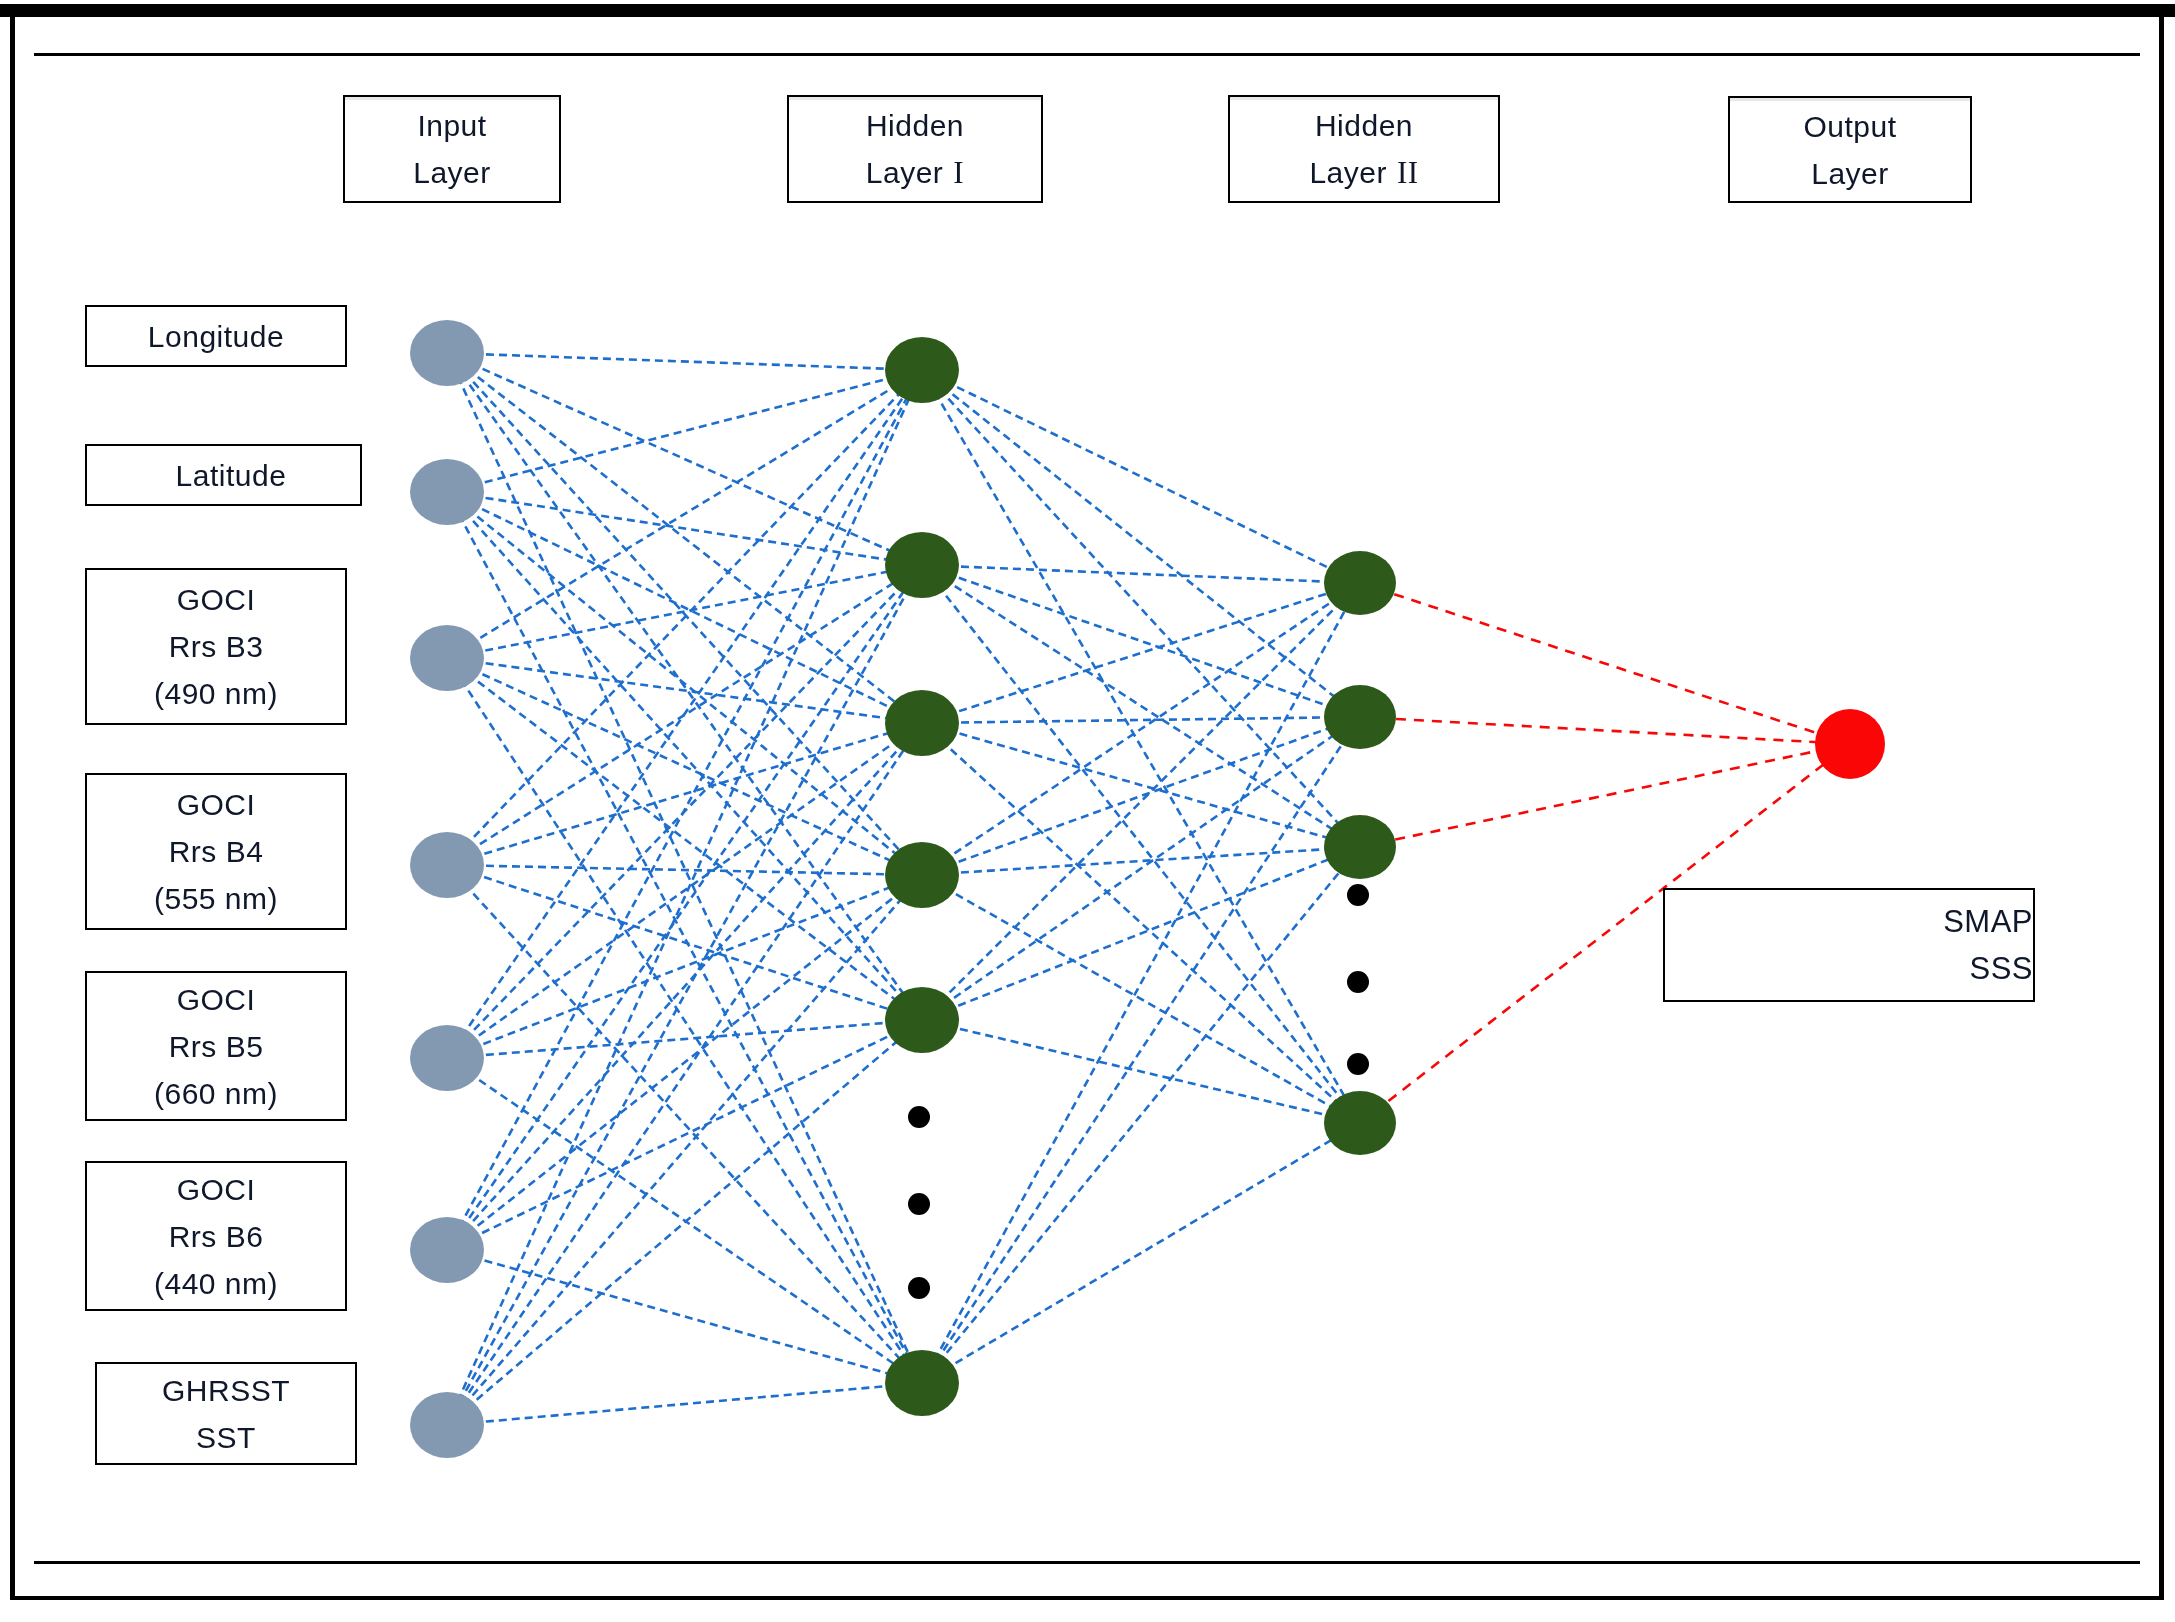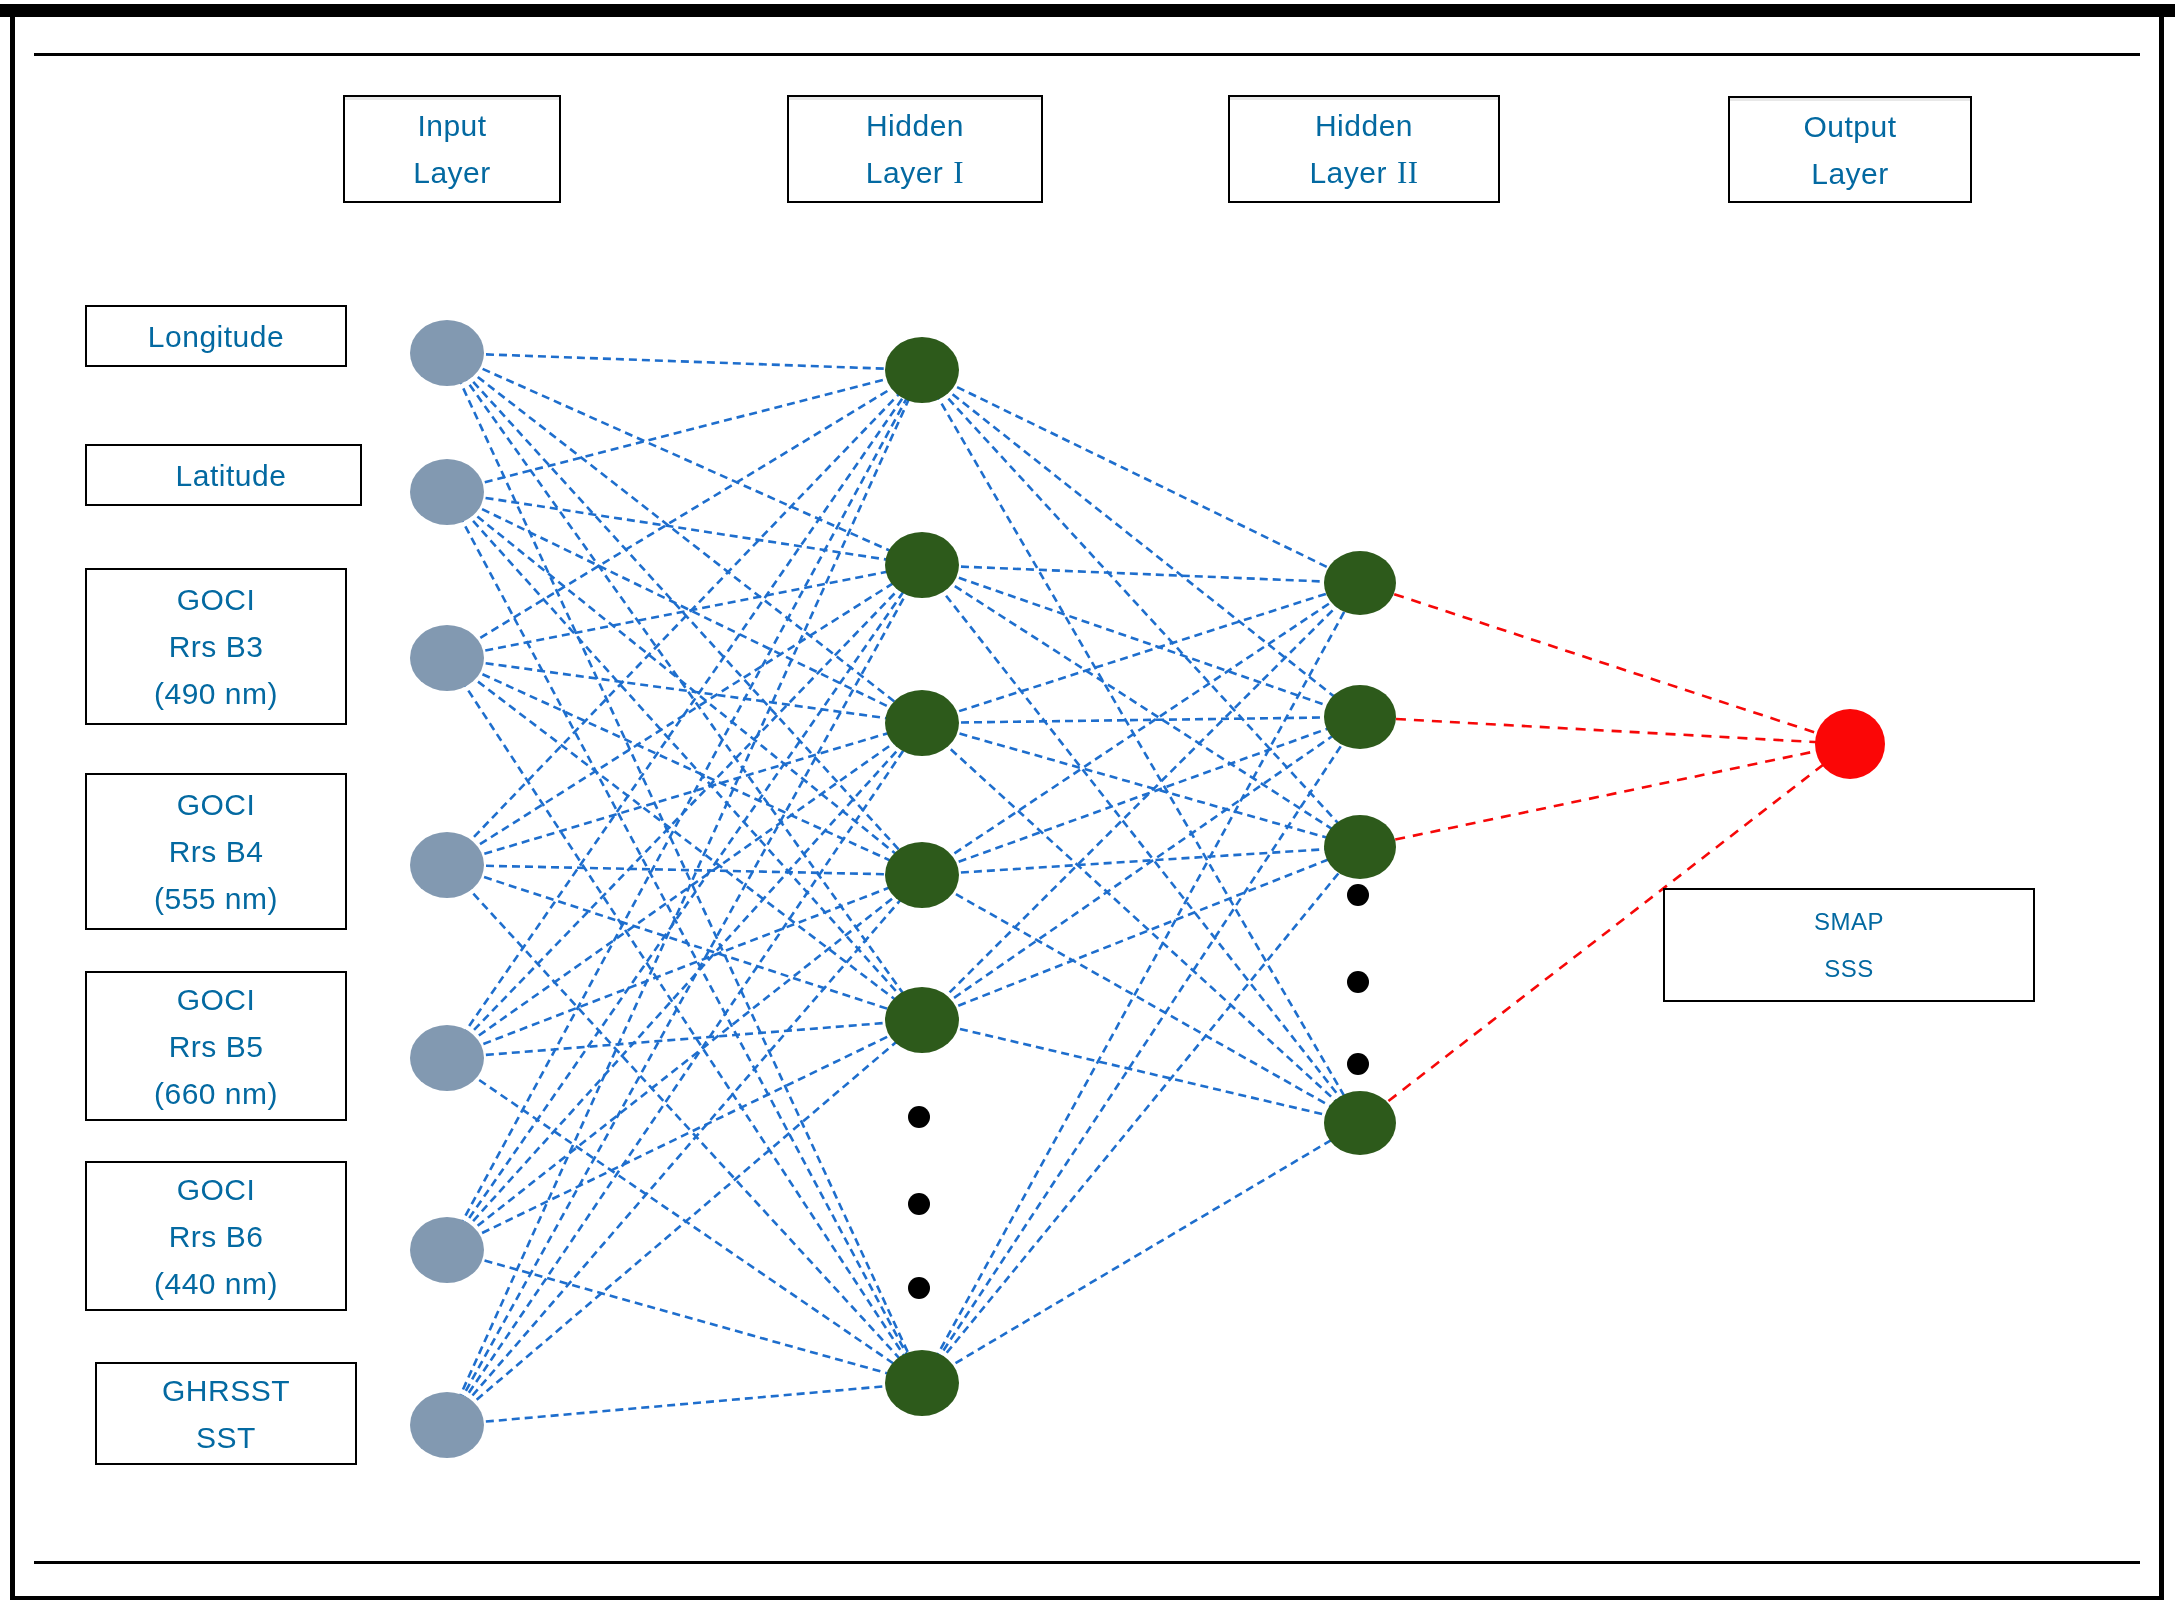--- a/index.html
+++ b/index.html
@@ -1,21 +1,21 @@
 <!DOCTYPE html>
 <html><head>
 <meta charset="utf-8">
 <style>
   html,body{margin:0;padding:0;background:#ffffff;}
   #stage{
     position:relative;
     width:2175px;height:1622px;
     background:#ffffff;
     font-family:"Liberation Sans","DejaVu Sans",sans-serif;
-    color:#0369a1;
+    color:#0f172a;
     overflow:hidden;
   }
   .frame{position:absolute;background:#000;}
   .box{
     position:absolute;
     border:2px solid #000;
     background:#fff;
     display:flex;flex-direction:column;
     align-items:center;justify-content:center;
     text-align:center;
@@ -198,18 +198,18 @@
   <div class="box" style="left:85px;top:1161px;width:258px;height:146px;">
     <div>GOCI</div>
     <div>Rrs B6</div>
     <div>(440 nm)</div>
   </div>
   <div class="box" style="left:95px;top:1362px;width:258px;height:99px;">
     <div>GHRSST</div>
     <div>SST</div>
   </div>
 
-  <div class="box" style="left:1663px;top:888px;width:368px;height:110px;font-size:24px;">
+  <div class="box" style="left:1663px;top:888px;width:368px;height:110px;font-size:31px;align-items:flex-end;">
     <div>SMAP</div>
     <div>SSS</div>
   </div>
 
 </div>
 
 </body></html>

